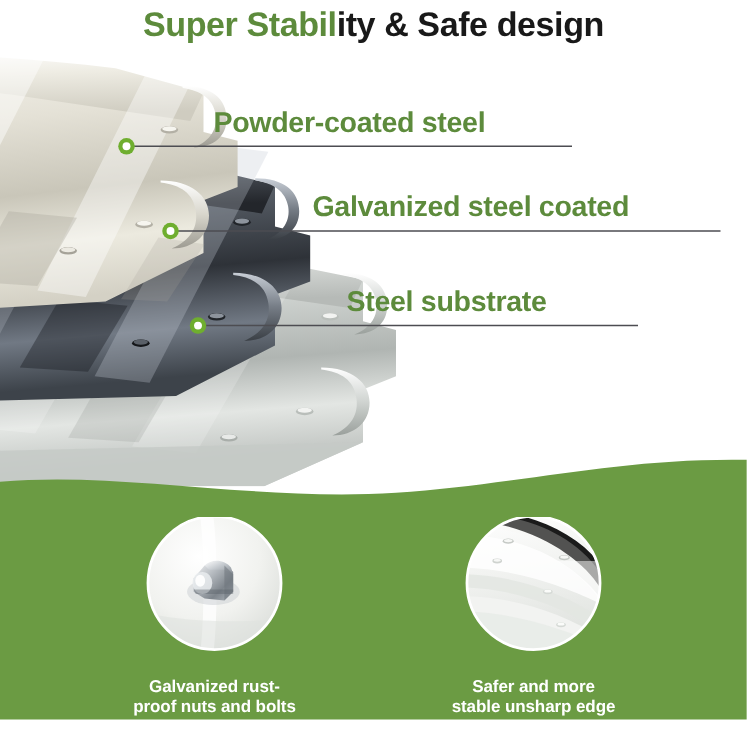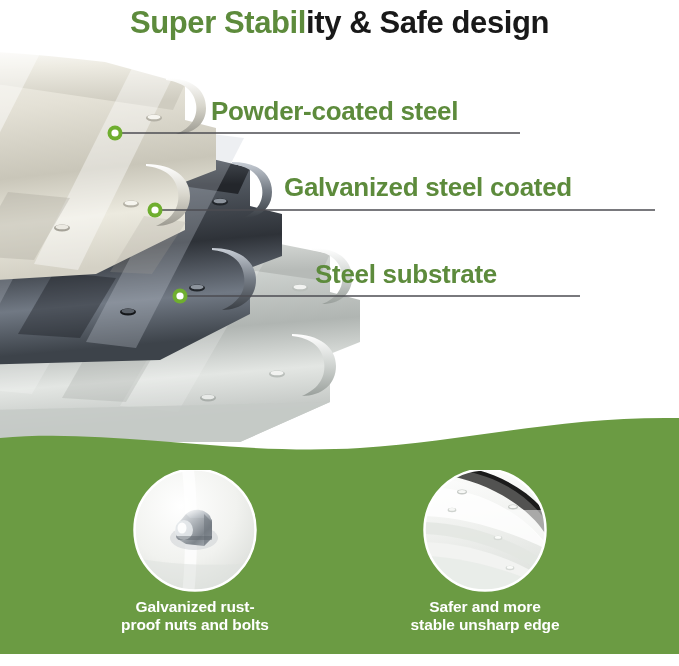--- a/index.html
+++ b/index.html
@@ -27,34 +27,34 @@
 
   
   .callout-label {
     position:absolute;
     color:#5d8b3c;
     font-size:26px;
     font-weight:bold;
     letter-spacing:-0.3px;
     white-space:nowrap;
   }
-  #lbl0 { left:211px; top:96px;text-align:center; }
+  #lbl0 { left:194px; top:96px;text-align:center; }
   #lbl1 { left:284px; top:172px; }
   #lbl2 { left:315px; top:259px; }
 
   
   #wave { position:absolute; left:0; top:400px; width:679px; height:266px; }
 
   
   .feature { position:absolute; width:220px; text-align:center; }
   #feat0 { left:85px;  top:470px; }
   #feat1 { left:375px; top:470px; }
   .feature .photo { width:150px; height:124px; margin:0 auto; position:relative; }
   .feature .cap {
-    margin-top:4px;
+    margin-top:22px;
     color:#ffffff;
     font-size:15.5px;
     font-weight:bold;
     line-height:1.18;
     letter-spacing:-0.1px;
     white-space:pre-line;
   }
 </style>
 </head>
 <body>

